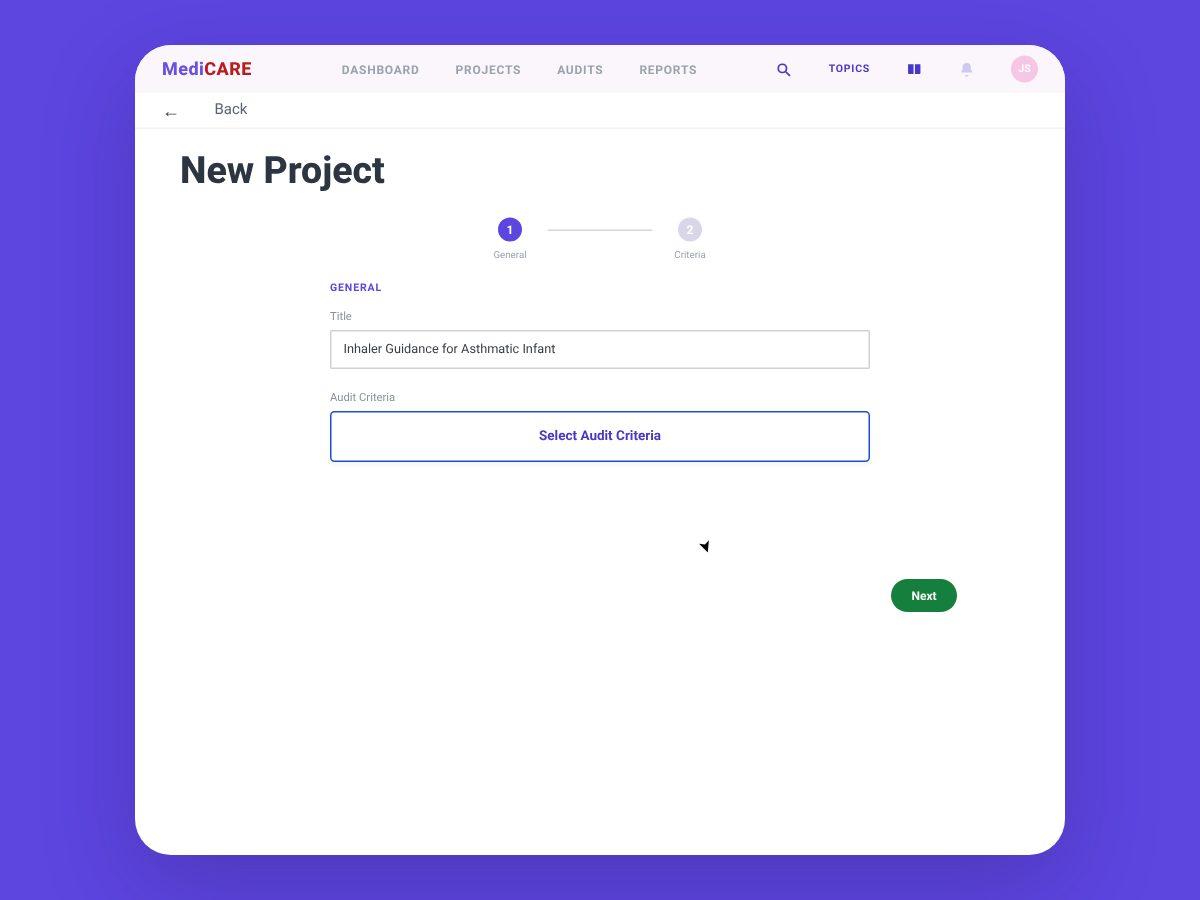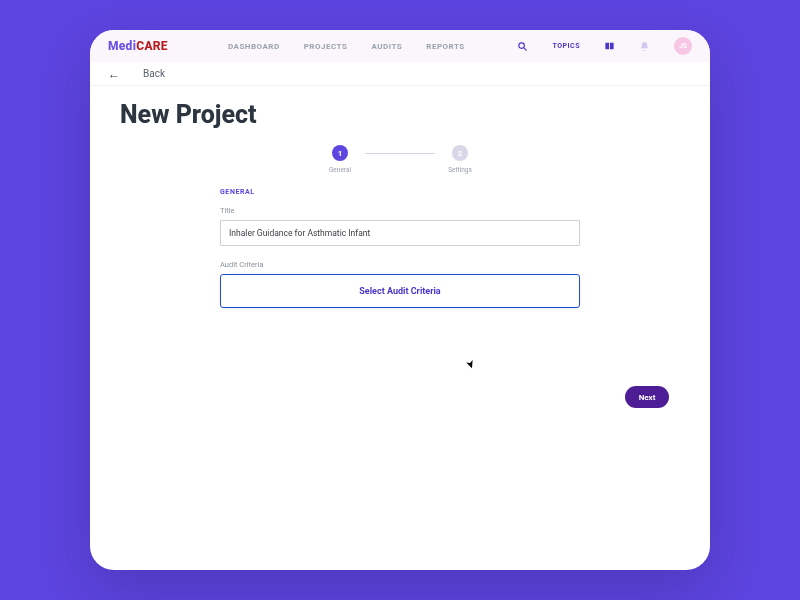--- a/index.html
+++ b/index.html
@@ -64,23 +64,23 @@
     width:100%; height:34px; border:1px solid #1d4ed8; border-radius:3px;
     background:#fff; display:flex;align-items:center;justify-content:center;
     font-size:9px; font-weight:700; color:#4a36c9;
     box-shadow: 0 2px 4px rgba(40,30,90,0.05);
     cursor:pointer;
   }
 
   .cursor { position:absolute; left:376px; top:328px; font-size:11px; color:#000; pointer-events:none; user-select:none; }
 
   .next-btn {
-    position:absolute; right:41px; top:356px;
+    position:absolute; right:72px; top:356px;
     width:44px; height:22px; border-radius:12px;
-    background:#4c1d95; color:#fbfbfd;
+    background:#15803d; color:#fbfbfd;
     display:flex;align-items:center;justify-content:center;
     font-size:8px; font-weight:700;
   }
 </style>
 </head>
 <body>
 
 <div class="app">
 
   <div class="header">
@@ -124,21 +124,21 @@
     <h1 class="page-title">New Project</h1>
 
     <div class="stepper">
       <div class="step">
         <div class="step-circle active">1</div>
         <div class="step-label">General</div>
       </div>
       <div class="step-line"></div>
       <div class="step">
         <div class="step-circle inactive">2</div>
-        <div class="step-label">Settings</div>
+        <div class="step-label">Criteria</div>
       </div>
     </div>
 
     <div class="form-area">
       <div class="section-label">GENERAL</div>
 
       <div class="field-label">Title</div>
       <input class="text-input" value="Inhaler Guidance for Asthmatic Infant" style="">
 
       <div class="audit-block">

